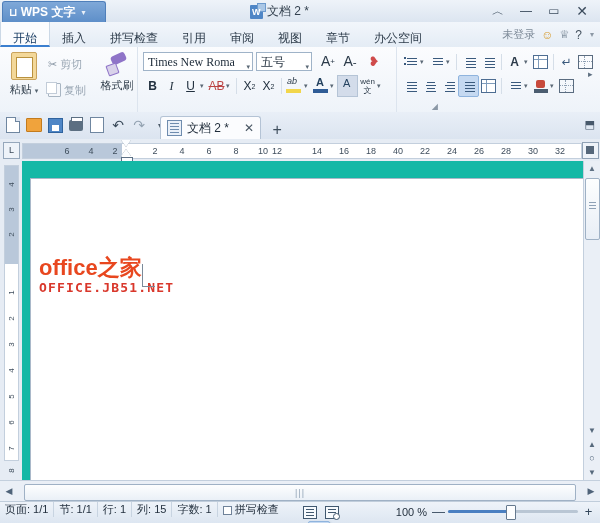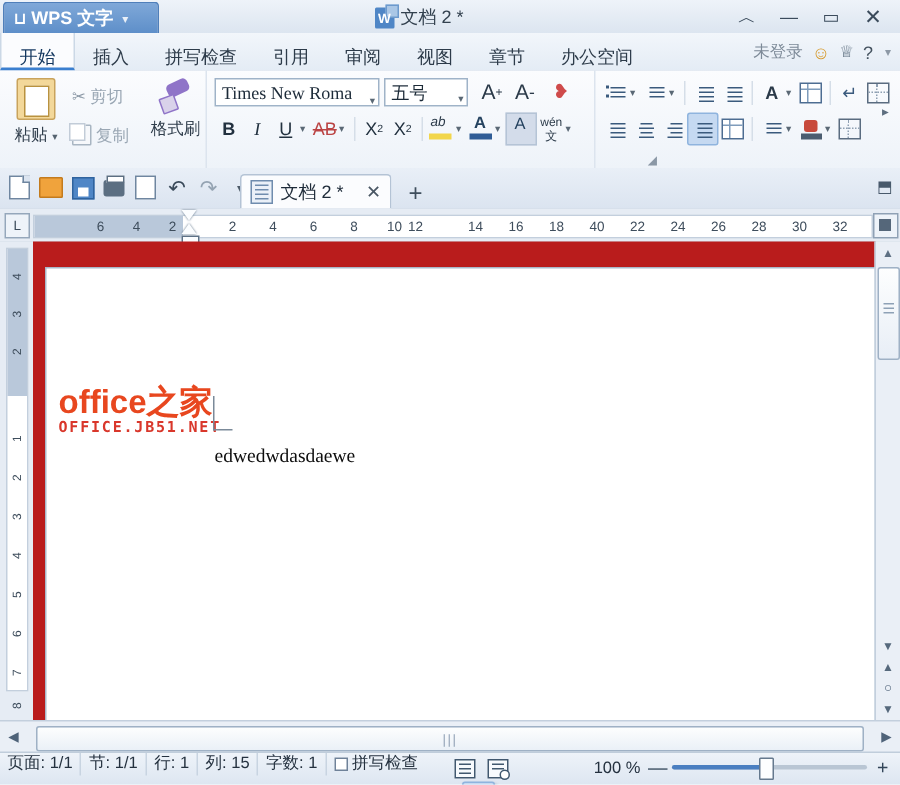--- a/index.html
+++ b/index.html
@@ -240,32 +240,32 @@
   .vstrip{position:absolute;left:4px;top:4px;width:13px;bottom:20px;background:#fff;border:1px solid #c3cfdd;}
   .vmargin{position:absolute;left:0;width:100%;background:#b9c8da;}
   .vtick{
     position:absolute;left:0;width:13px;font-size:8px;color:#3e4d5c;text-align:center;
     transform:rotate(-90deg);
   }
 
   
   .docarea{
     position:absolute;left:22px;top:161px;right:16px;bottom:42px;
-    background:#b91c1c;overflow:hidden;
+    background:#14b8a6;overflow:hidden;
   }
   .page{
     position:absolute;left:8px;top:17px;right:0px;bottom:-200px;
     background:#fff;border:1px solid #a9b8c9;
     box-shadow:1px 1px 2px rgba(60,80,105,.22);
   }
   .wm{position:absolute;left:8px;top:78px;user-select:none;}
   .wm1{font-size:22px;font-weight:bold;line-height:1;letter-spacing:0px;}
   .wm1 .o{color:#e8471f;}
   .wm1 .zj{color:#e8471f;}
-  .wm2{font-size:10px;font-weight:bold;color:#d9372b;letter-spacing:1.2px;margin-top:1px;font-family:"DejaVu Sans Mono","Liberation Mono",monospace;}
+  .wm2{font-size:13px;font-weight:bold;color:#d9372b;letter-spacing:1.2px;margin-top:1px;font-family:"DejaVu Sans Mono","Liberation Mono",monospace;}
   .caret-mark{position:absolute;left:111px;top:85px;width:12px;height:22px;border-left:1px solid #7b8a99;border-bottom:1px solid #7b8a99;}
   .doctext{
     position:absolute;left:112px;top:117px;
     font-family:"Liberation Serif","DejaVu Serif",serif;font-size:13px;color:#0d0d0d;
   }
 
   
   .vsb{
     position:absolute;right:0;top:161px;width:16px;bottom:42px;
     background:#eaeff6;border-left:1px solid #c3cfdd;
@@ -620,21 +620,20 @@
     </div>
   </div>
 
   <div class="docarea">
     <div class="page">
       <div class="wm">
         <div class="wm1"><span class="o">office</span><span class="zj">之家</span></div>
         <div class="wm2">OFFICE.JB51.NET</div>
       </div>
       <div class="caret-mark"></div>
-      <div class="doctext">edwedwdasdaewe</div>
     </div>
   </div>
 
   <div class="vsb">
     <div class="sbtn">▲</div>
     <div class="vthumb"></div>
     <div class="vnav">
       <div>▼</div>
       <div>▲</div>
       <div class="circ">○</div>

